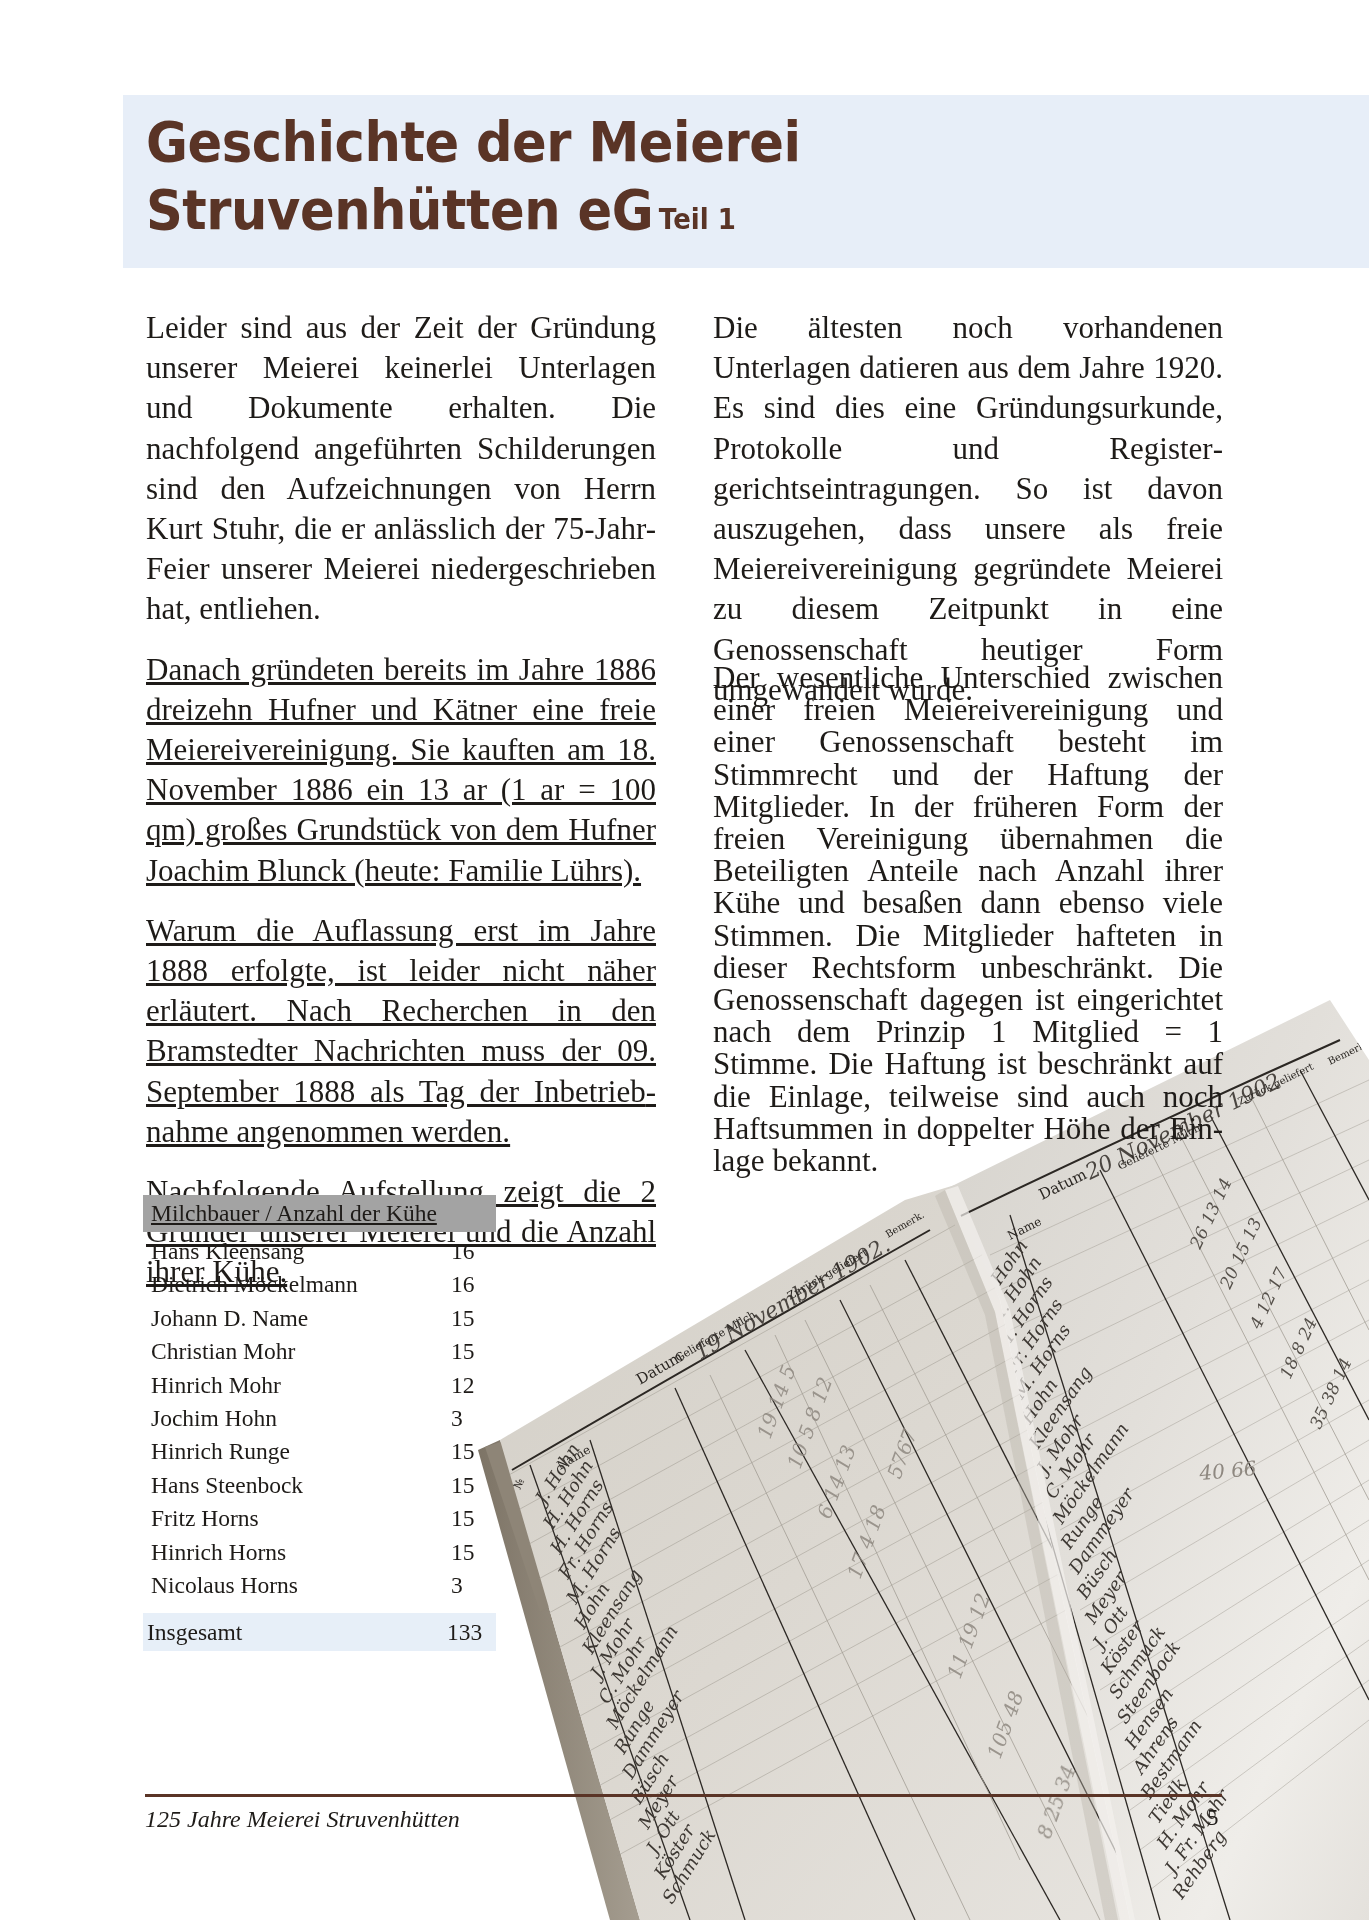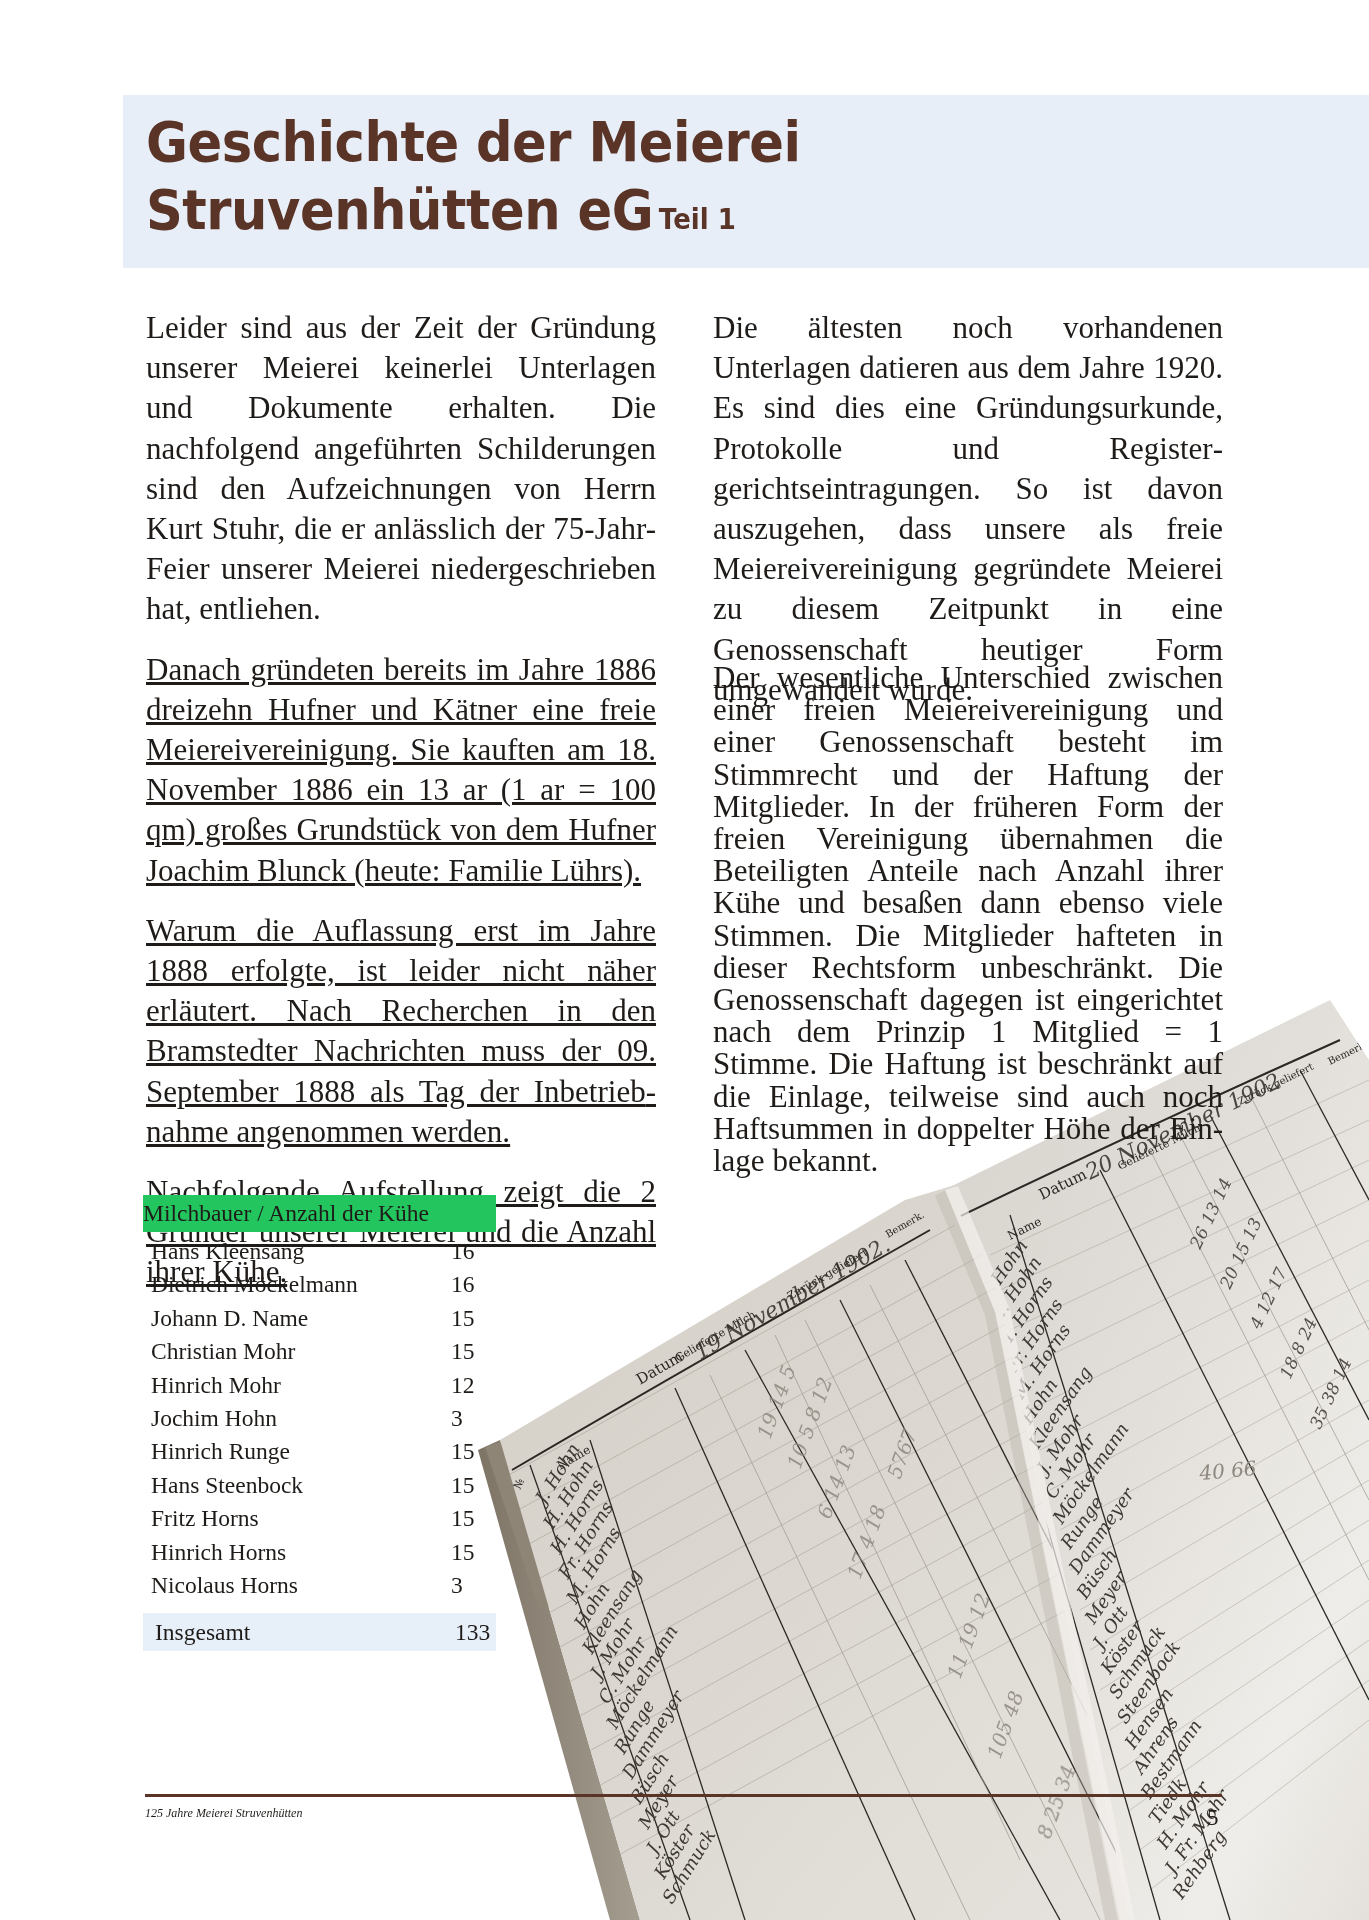--- a/index.html
+++ b/index.html
@@ -33,37 +33,37 @@
   .col-right-a { left: 713px; top: 308px; width: 510px; line-height: 40.2px; }
   .col-right-b { left: 713px; top: 662px; width: 510px; line-height: 32.2px; z-index: 3; }
 
   .photo { position: absolute; left: 0; top: 0; width: 1369px; height: 1920px; z-index: 1; pointer-events: none; }
 
   .cow-table {
     position: absolute; left: 143px; top: 1195px; width: 353px; z-index: 2;
     font-size: 23.5px;
   }
   .cow-table .hdr {
-    background: #22c55e; height: 37px; line-height: 37px; white-space: nowrap;
+    background: #a3a3a3; height: 37px; line-height: 37px; padding-left: 8px; white-space: nowrap; text-decoration: underline;
   }
   .cow-table .rows { padding-top: 3px; }
   .cow-table .row { height: 33.4px; line-height: 33.4px; display: flex; padding-left: 8px; }
   .cow-table .name { width: 300px; white-space: nowrap; }
   .cow-table .val { flex: 1; }
   .cow-table .total {
     margin-top: 11px; background: #e7eff8; height: 38px; line-height: 38px;
-    display: flex; padding-left: 12px;
+    display: flex; padding-left: 4px;
   }
 
   .footer-rule {
     position: absolute; left: 145px; top: 1794px; width: 1077px; height: 3px;
     background: #5a3426; z-index: 3;
   }
   .footer-text {
-    position: absolute; left: 145px; top: 1806px; font-style: italic; font-size: 12px;
+    position: absolute; left: 145px; top: 1806px; font-style: italic; font-size: 24px;
     z-index: 3; white-space: nowrap;
   }
   .page-num {
     position: absolute; left: 1207px; top: 1805px; font-size: 23px; z-index: 3;
   }
 </style>
 </head>
 <body>
 
 <div class="title-band"></div>

